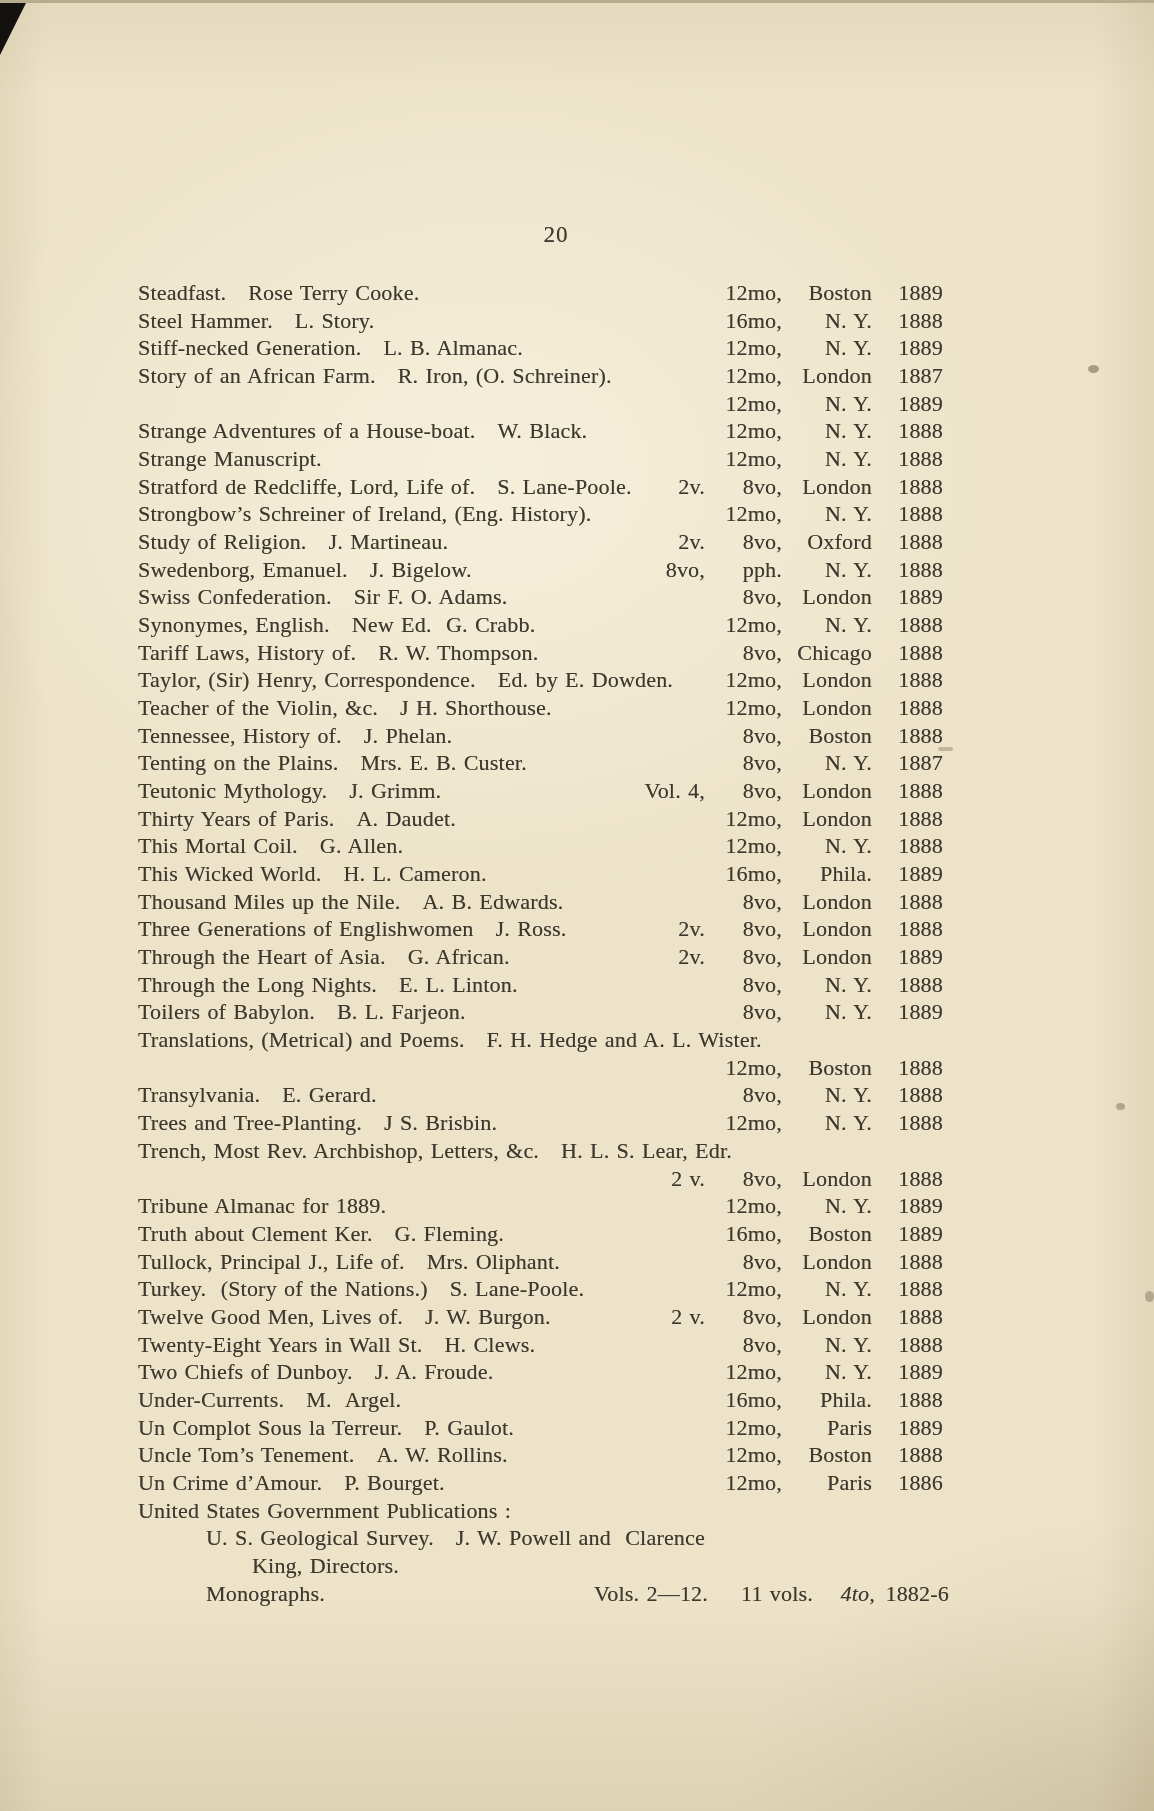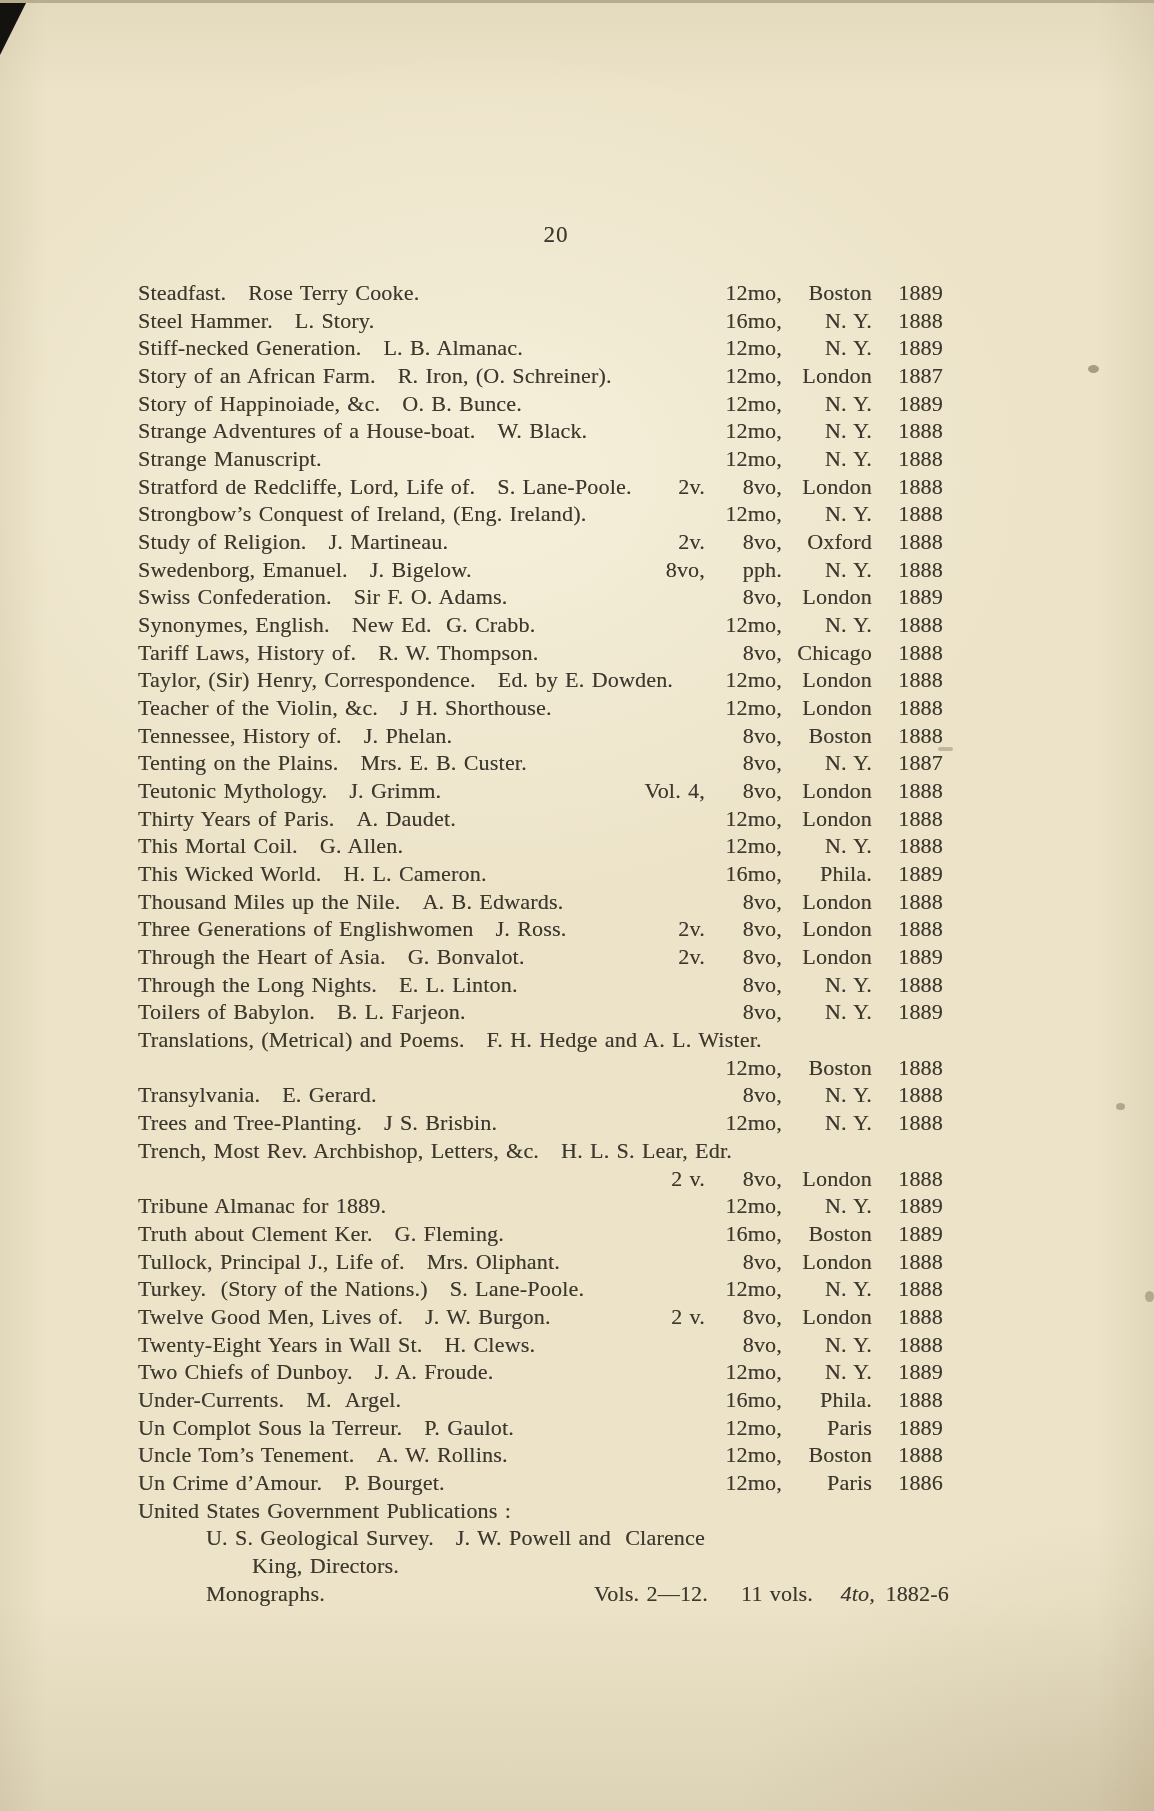--- a/index.html
+++ b/index.html
@@ -83,21 +83,20 @@
         <span class="cp">N. Y.</span>
         <span class="cy">1889</span>
       </div>
       <div class="row">
         <span class="ct">Story of an African Farm.<span class="ca">R. Iron, (O. Schreiner).</span></span>
         <span class="cf">12mo,</span>
         <span class="cp">London</span>
         <span class="cy">1887</span>
       </div>
       <div class="row">
-        <span class="ct">Story of Happinoiade, &amp;c.<span class="ca">O. B. Bunce.</span></span>
         <span class="cf">12mo,</span>
         <span class="cp">N. Y.</span>
         <span class="cy">1889</span>
       </div>
       <div class="row">
         <span class="ct">Strange Adventures of a House-boat.<span class="ca">W. Black.</span></span>
         <span class="cf">12mo,</span>
         <span class="cp">N. Y.</span>
         <span class="cy">1888</span>
       </div>
@@ -108,21 +107,21 @@
         <span class="cy">1888</span>
       </div>
       <div class="row">
         <span class="ct">Stratford de Redcliffe, Lord, Life of.<span class="ca">S. Lane-Poole.</span></span>
         <span class="cv">2v.</span>
         <span class="cf">8vo,</span>
         <span class="cp">London</span>
         <span class="cy">1888</span>
       </div>
       <div class="row">
-        <span class="ct">Strongbow’s Conquest of Ireland, (Eng. Ireland).</span>
+        <span class="ct">Strongbow’s Schreiner of Ireland, (Eng. History).</span>
         <span class="cf">12mo,</span>
         <span class="cp">N. Y.</span>
         <span class="cy">1888</span>
       </div>
       <div class="row">
         <span class="ct">Study of Religion.<span class="ca">J. Martineau.</span></span>
         <span class="cv">2v.</span>
         <span class="cf">8vo,</span>
         <span class="cp">Oxford</span>
         <span class="cy">1888</span>
@@ -208,21 +207,21 @@
         <span class="cy">1888</span>
       </div>
       <div class="row">
         <span class="ct">Three Generations of Englishwomen<span class="ca">J. Ross.</span></span>
         <span class="cv">2v.</span>
         <span class="cf">8vo,</span>
         <span class="cp">London</span>
         <span class="cy">1888</span>
       </div>
       <div class="row">
-        <span class="ct">Through the Heart of Asia.<span class="ca">G. Bonvalot.</span></span>
+        <span class="ct">Through the Heart of Asia.<span class="ca">G. African.</span></span>
         <span class="cv">2v.</span>
         <span class="cf">8vo,</span>
         <span class="cp">London</span>
         <span class="cy">1889</span>
       </div>
       <div class="row">
         <span class="ct">Through the Long Nights.<span class="ca">E. L. Linton.</span></span>
         <span class="cf">8vo,</span>
         <span class="cp">N. Y.</span>
         <span class="cy">1888</span>

